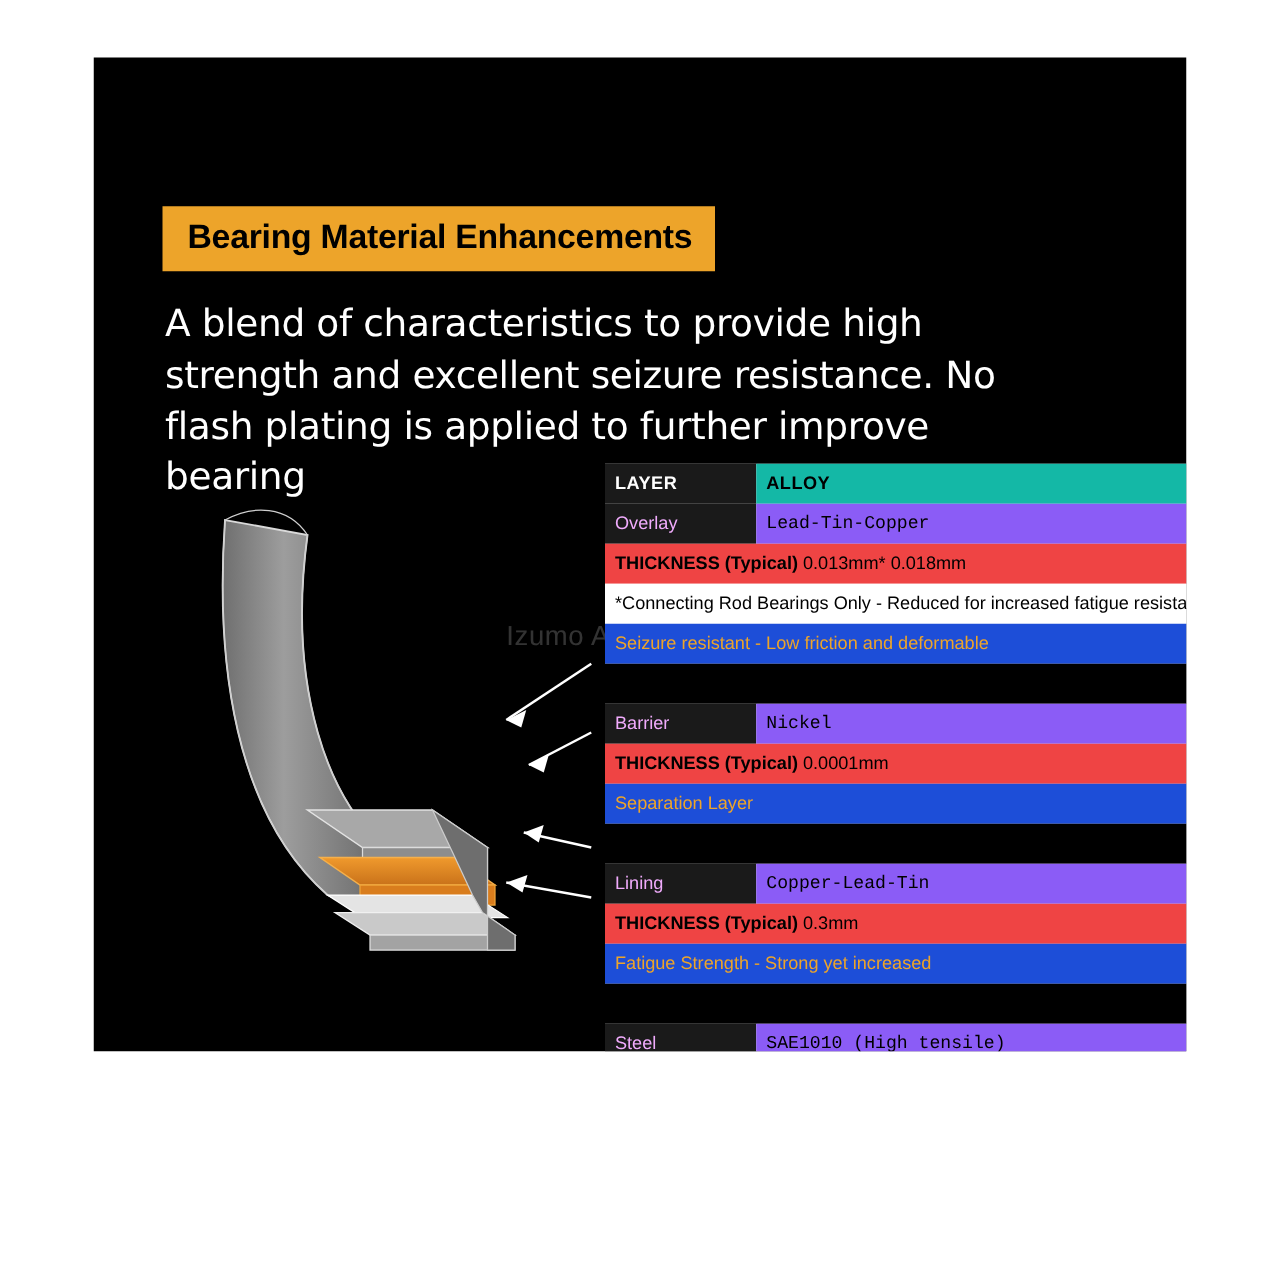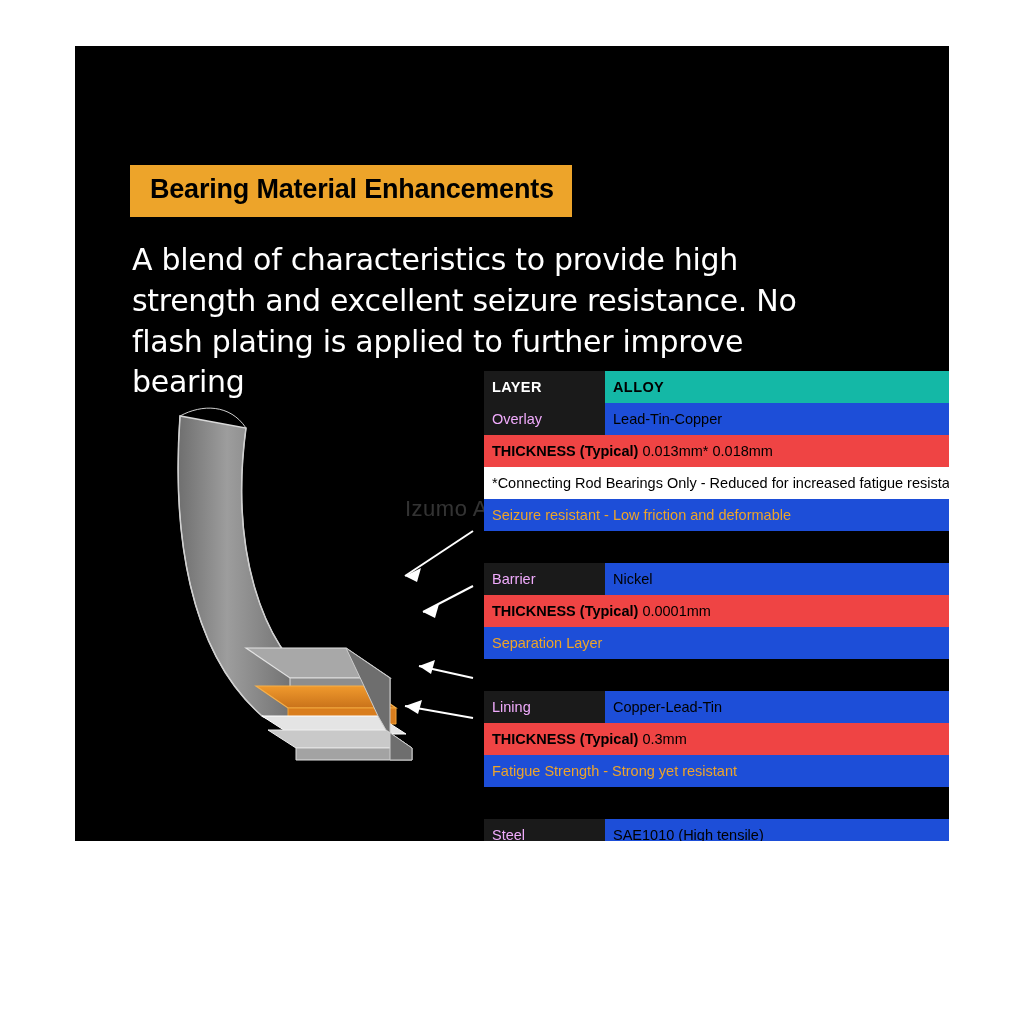--- a/index.html
+++ b/index.html
@@ -111,23 +111,24 @@
     letter-spacing: 0.4px;
   }
   td.k-name {
     background: #1a1a1a;
     color: #f0abfc;
     font-weight: normal;
     width: 105px;
     font-size: 15px;
   }
   td.v-name {
-    background: #1d4ed8;
+    background: #8b5cf6;
     color: #000000;
     font-size: 15px;
+    font-family: Liberation Mono, monospace;
   }
   tr.thickness td {
     background: #ef4444;
     color: #000000;
     font-size: 13.5px;
   }
   tr.thickness td b { font-weight: bold; }
   tr.note td {
     background: #ffffff;
     color: #000000;
@@ -267,21 +268,21 @@
           <td class="k-name">Lining</td>
           <td class="v-name">Copper-Lead-Tin</td>
         </tr>
         <tr class="thickness">
           <td colspan="2">
             <b>THICKNESS (Typical)</b>
             <span> 0.3mm</span>
           </td>
         </tr>
         <tr class="desc">
-          <td colspan="2">Fatigue Strength - Strong yet resistant</td>
+          <td colspan="2">Fatigue Strength - Strong yet increased</td>
         </tr>
         <tr class="spacer">
             <td colspan="2"></td>
           </tr>
 
         <tr>
           <td class="k-name">Steel</td>
           <td class="v-name">SAE1010 (High tensile)</td>
         </tr>
       </tbody>

